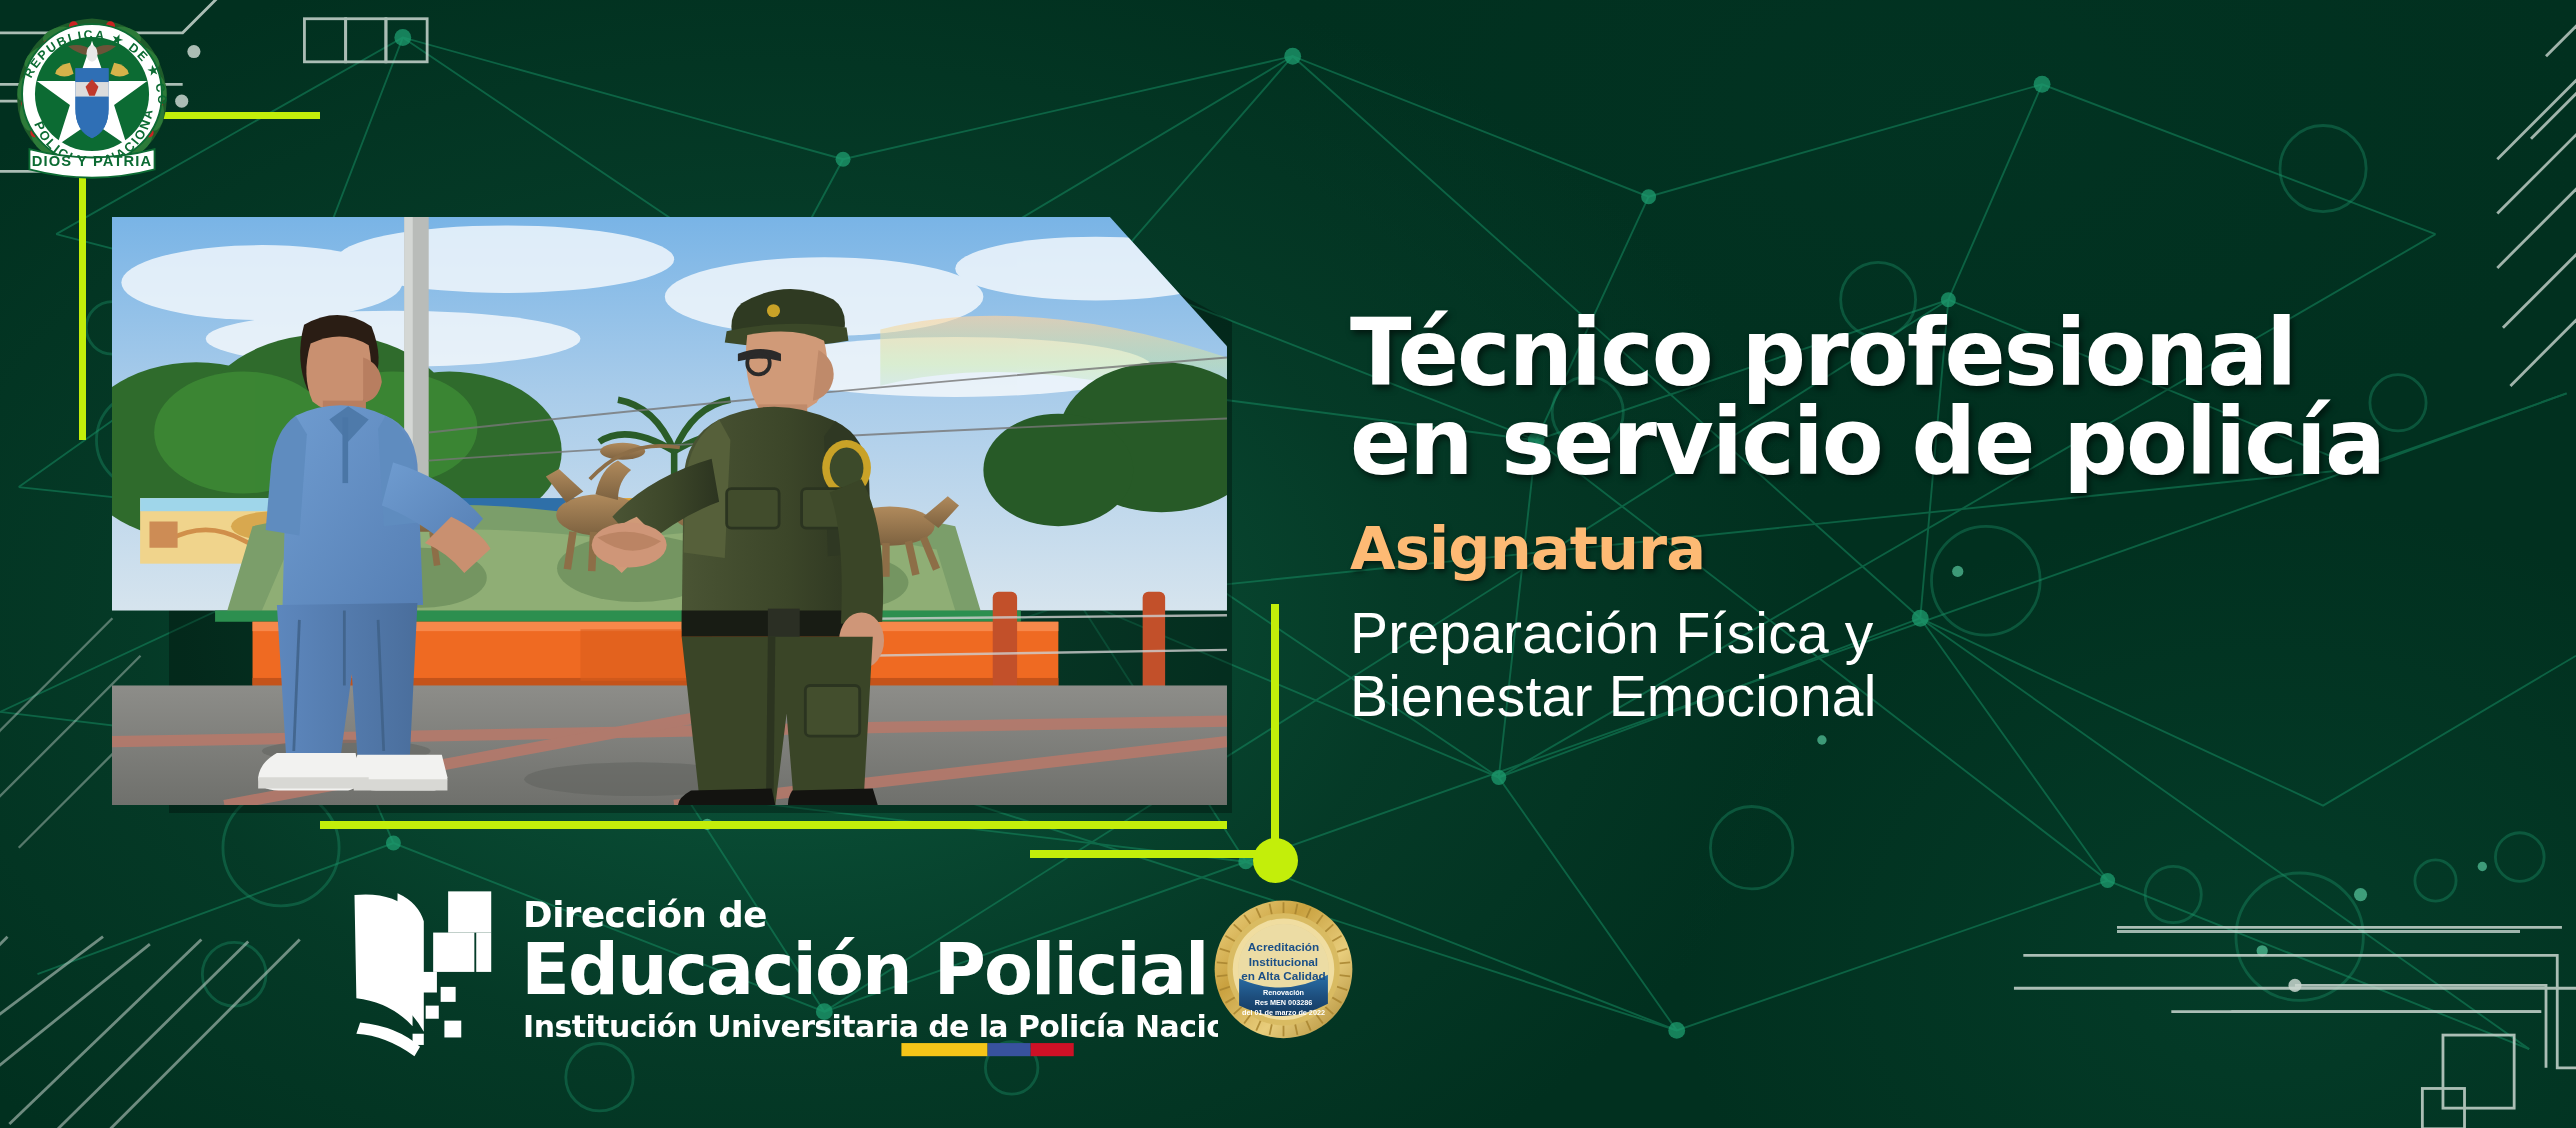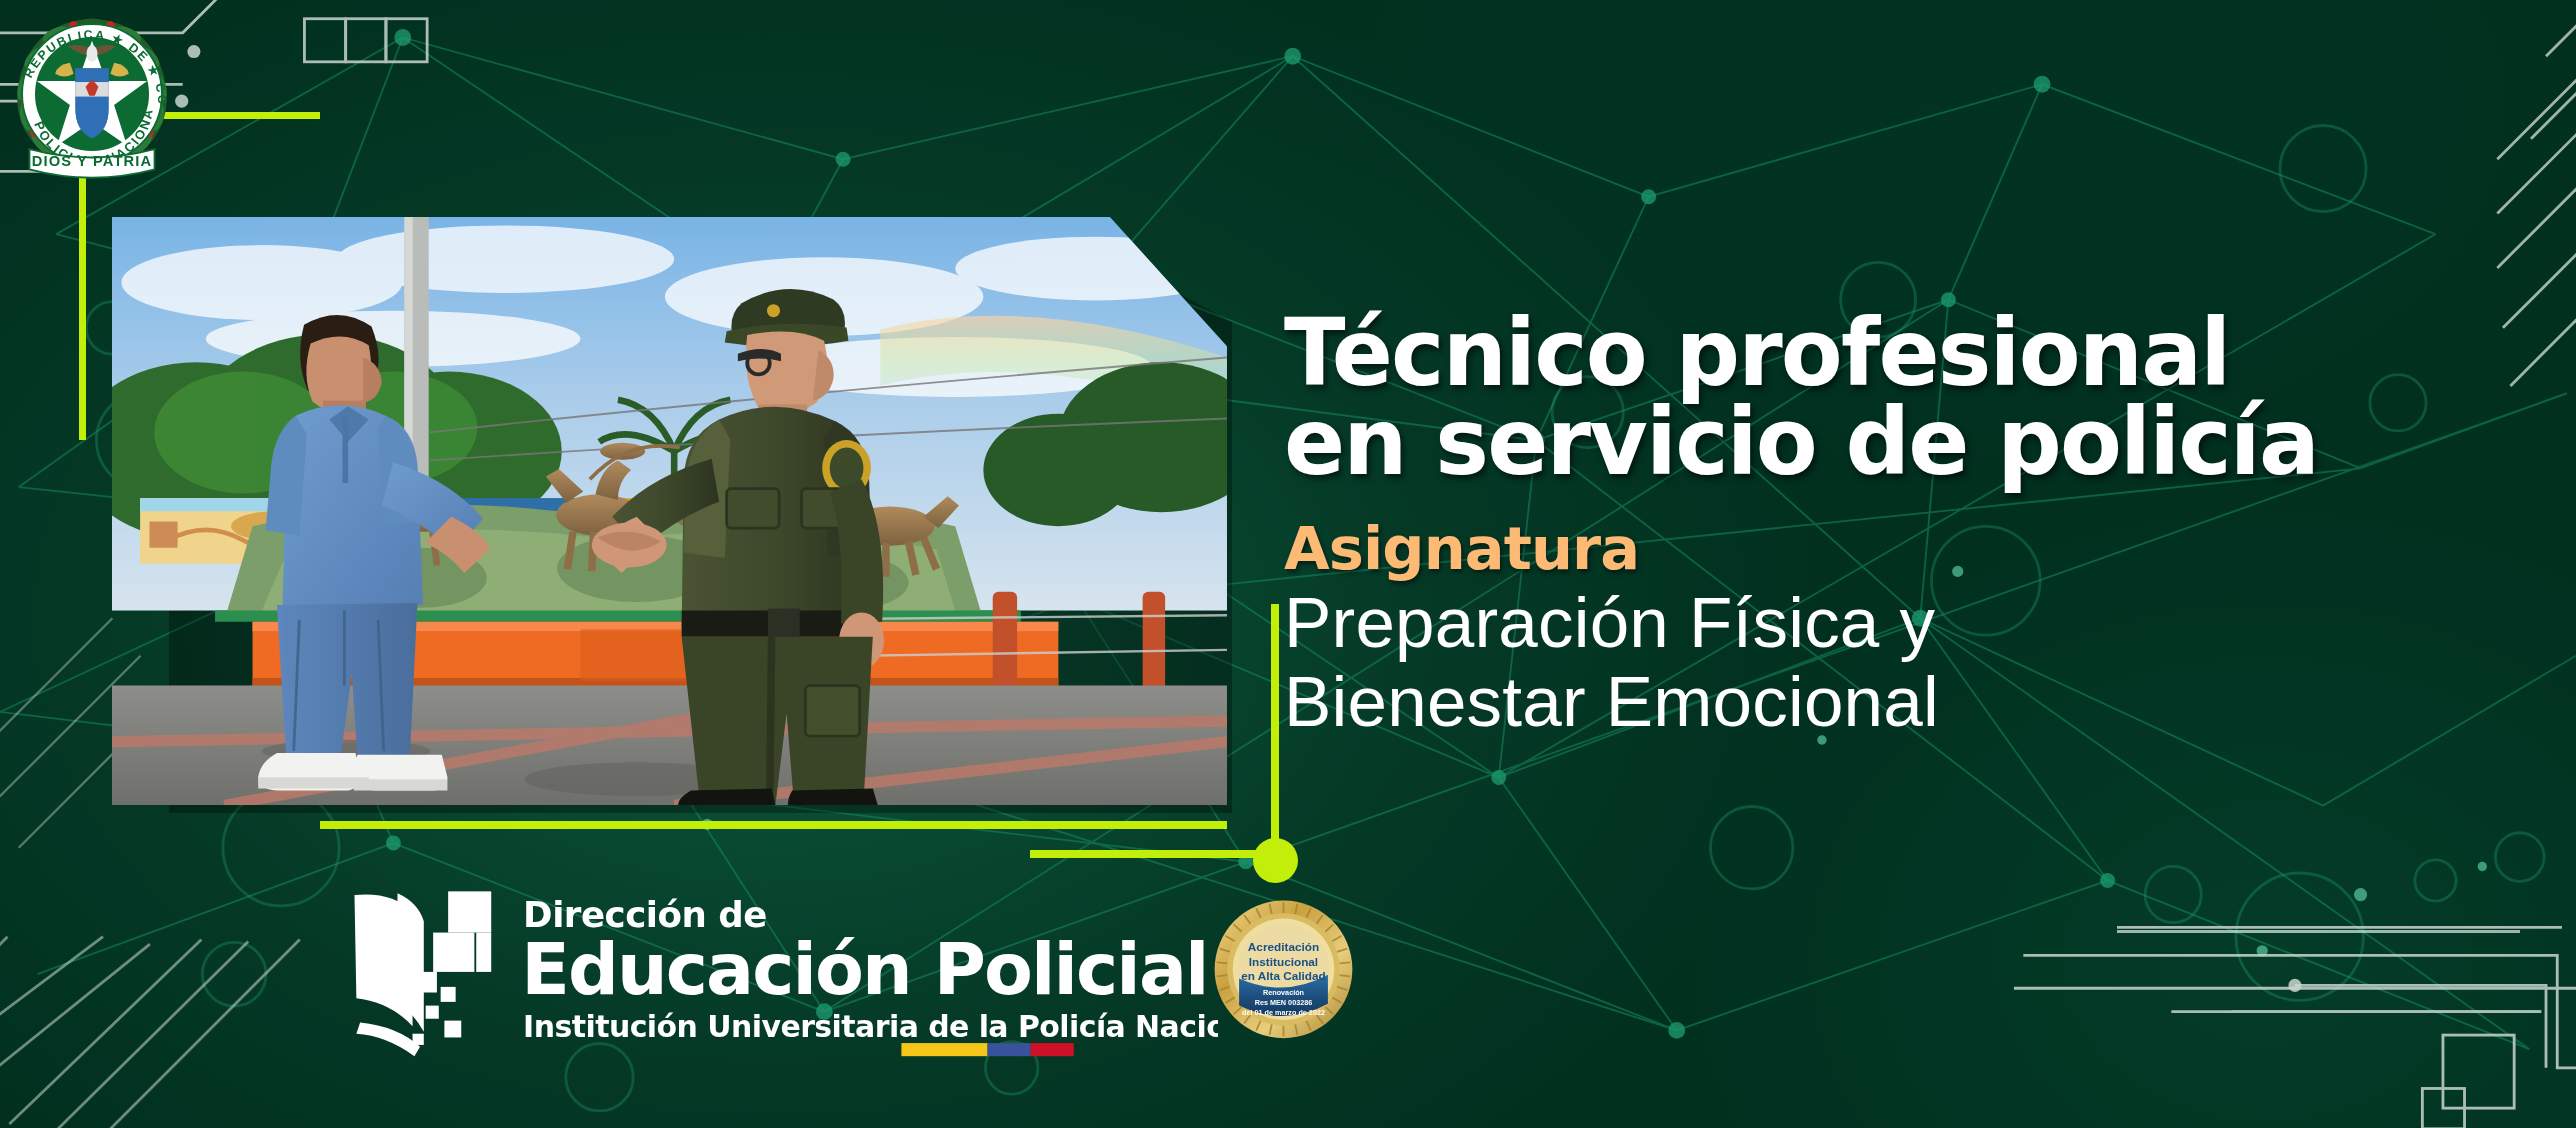--- a/index.html
+++ b/index.html
@@ -41,21 +41,21 @@
   }
   .photo-wrap {
     position:absolute;
     left:112px; top:217px; width:1115px; height:588px;
     clip-path:polygon(0 0, 89.5% 0, 100% 22%, 100% 100%, 0 100%);
     overflow:hidden;
   }
   .photo { position:absolute; inset:0; }
 
   
-  .txt { position:absolute; left:1284px; top:309px; width:1143px; }
+  .txt { position:absolute; left:1350px; top:309px; width:1143px; }
   .title {
     font-family:"DejaVu Sans", sans-serif;
     font-weight:bold;
     font-size:93px;
     line-height:.96;
     letter-spacing:-1.9px;
     color:#fff;
     text-shadow:2.8px 3.7px 6.6px rgba(0,0,0,.55);
     transform:scaleX(.97);
     transform-origin:left top;
@@ -64,24 +64,24 @@
   .asig {
     margin-top:26px;
     font-family:"DejaVu Sans", sans-serif;
     font-weight:bold;
     font-size:59px;
     letter-spacing:-0.9px;
     color:#fdba74;
     text-shadow:1.9px 2.8px 5.6px rgba(0,0,0,.5);
   }
   .subject {
-    margin-top:0;
+    margin-top:19px;
     font-family:"Liberation Sans", sans-serif;
     font-weight:300;
-    font-size:71px;
+    font-size:57px;
     line-height:1.12;
     color:#ffffff;
     letter-spacing:0.2px;
   }
   .periodo {
     position:absolute; right:84px; top:854px;
     font-family:"DejaVu Sans", sans-serif;
     font-weight:bold;
     font-size:55px;
     letter-spacing:-0.9px;

